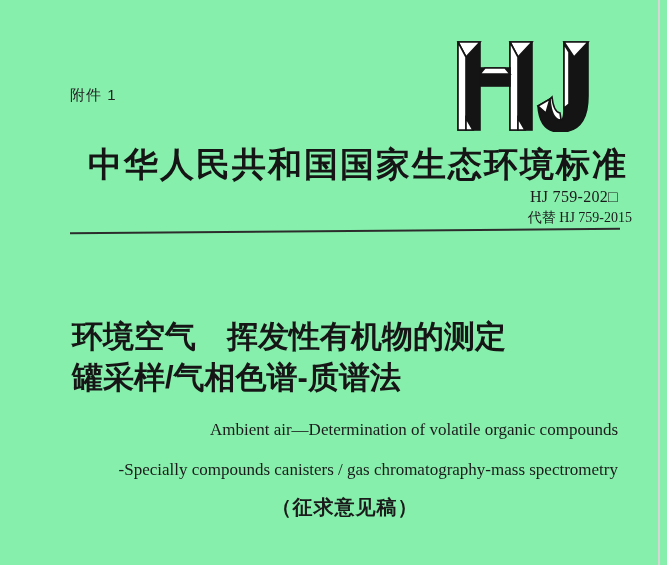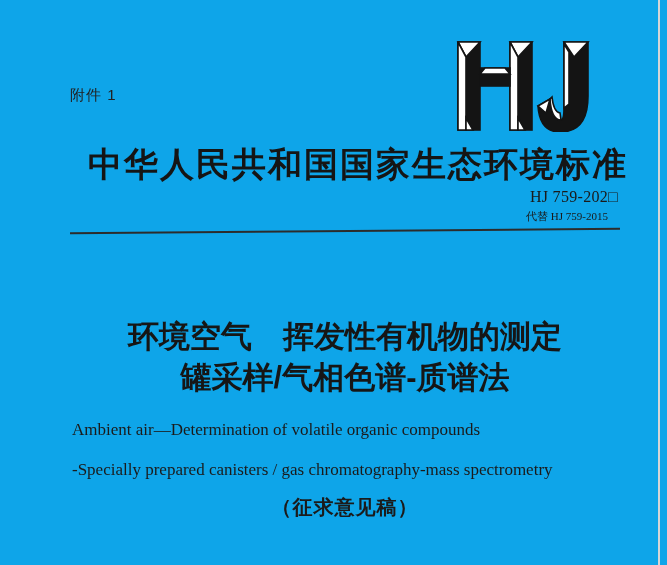--- a/index.html
+++ b/index.html
@@ -1,19 +1,19 @@
 <!DOCTYPE html>
 <html><head>
 <meta charset="utf-8">
 <style>
   html,body{margin:0;padding:0;background:#ffffff;}
   .page{
     position:relative;
     width:667px;height:565px;
-    background:#0ea5e9;
+    background:#86efac;
     overflow:hidden;
     color:#1c1c1c;
     font-family:"Liberation Serif","DejaVu Serif",serif;
   }
   .abs{position:absolute;white-space:nowrap;}
   .attachment{
     left:70px;top:86px;
     font-family:"Liberation Sans","DejaVu Sans",sans-serif;
     font-size:15px;color:#222;letter-spacing:1px;
   }
@@ -22,36 +22,36 @@
     left:85px;top:142px;width:546px;
     text-align:center;
     font-size:34px;font-weight:bold;color:#151515;
     letter-spacing:2px;
   }
   .std-num{
     right:49px;top:188px;
     font-size:16px;color:#1a1a1a;text-align:right;letter-spacing:0.3px;margin-left:42px;
   }
   .replaces{
-    right:59px;top:209px;
-    font-size:11px;color:#1a1a1a;
+    right:35px;top:209px;
+    font-size:14px;color:#1a1a1a;
   }
   .rule{
     left:70px;top:230px;width:550px;height:2px;
     background:#2c2c2c;transform:rotate(-0.45deg);
   }
   .title-cn{
-    left:72px;width:546px;text-align:center;
+    left:72px;width:546px;text-align:left;
     font-family:"Liberation Sans","DejaVu Sans",sans-serif;
     font-size:31px;font-weight:bold;color:#161616;
   }
   .title-cn.l1{top:316px;}
   .title-cn.l2{top:357px;}
   .title-en{
-    left:72px;width:546px;text-align:left;
+    left:72px;width:546px;text-align:right;
     font-size:17px;color:#1b1b1b;
   }
   .title-en.l1{top:420px;}
   .title-en.l2{top:460px;}
   .draft{
     left:72px;top:494px;width:546px;text-align:center;
     font-family:"Liberation Sans","DejaVu Sans",sans-serif;
     font-size:20px;font-weight:bold;color:#1b1b1b;letter-spacing:1px;
   }
   .edge-right{
@@ -96,19 +96,19 @@
 
   <div class="abs std-num">HJ 759-202□</div>
   <div class="abs replaces">代替 HJ 759-2015</div>
 
   <div class="abs rule"></div>
 
   <div class="abs title-cn l1">环境空气　挥发性有机物的测定</div>
   <div class="abs title-cn l2">罐采样/气相色谱-质谱法</div>
 
   <div class="abs title-en l1">Ambient air—Determination of volatile organic compounds</div>
-  <div class="abs title-en l2">-Specially prepared canisters / gas chromatography-mass spectrometry</div>
+  <div class="abs title-en l2">-Specially compounds canisters / gas chromatography-mass spectrometry</div>
 
   <div class="abs draft">（征求意见稿）</div>
 
   <div class="abs edge-right"></div>
 
 </div>
 
 </body></html>

